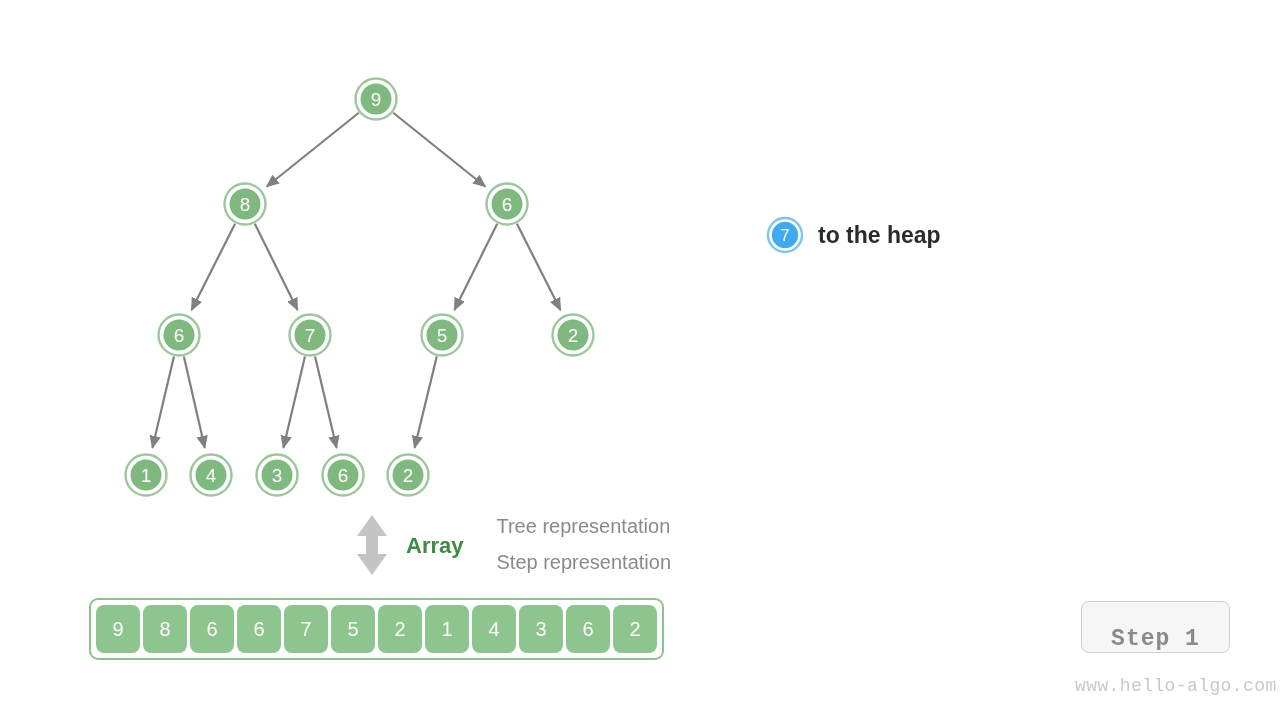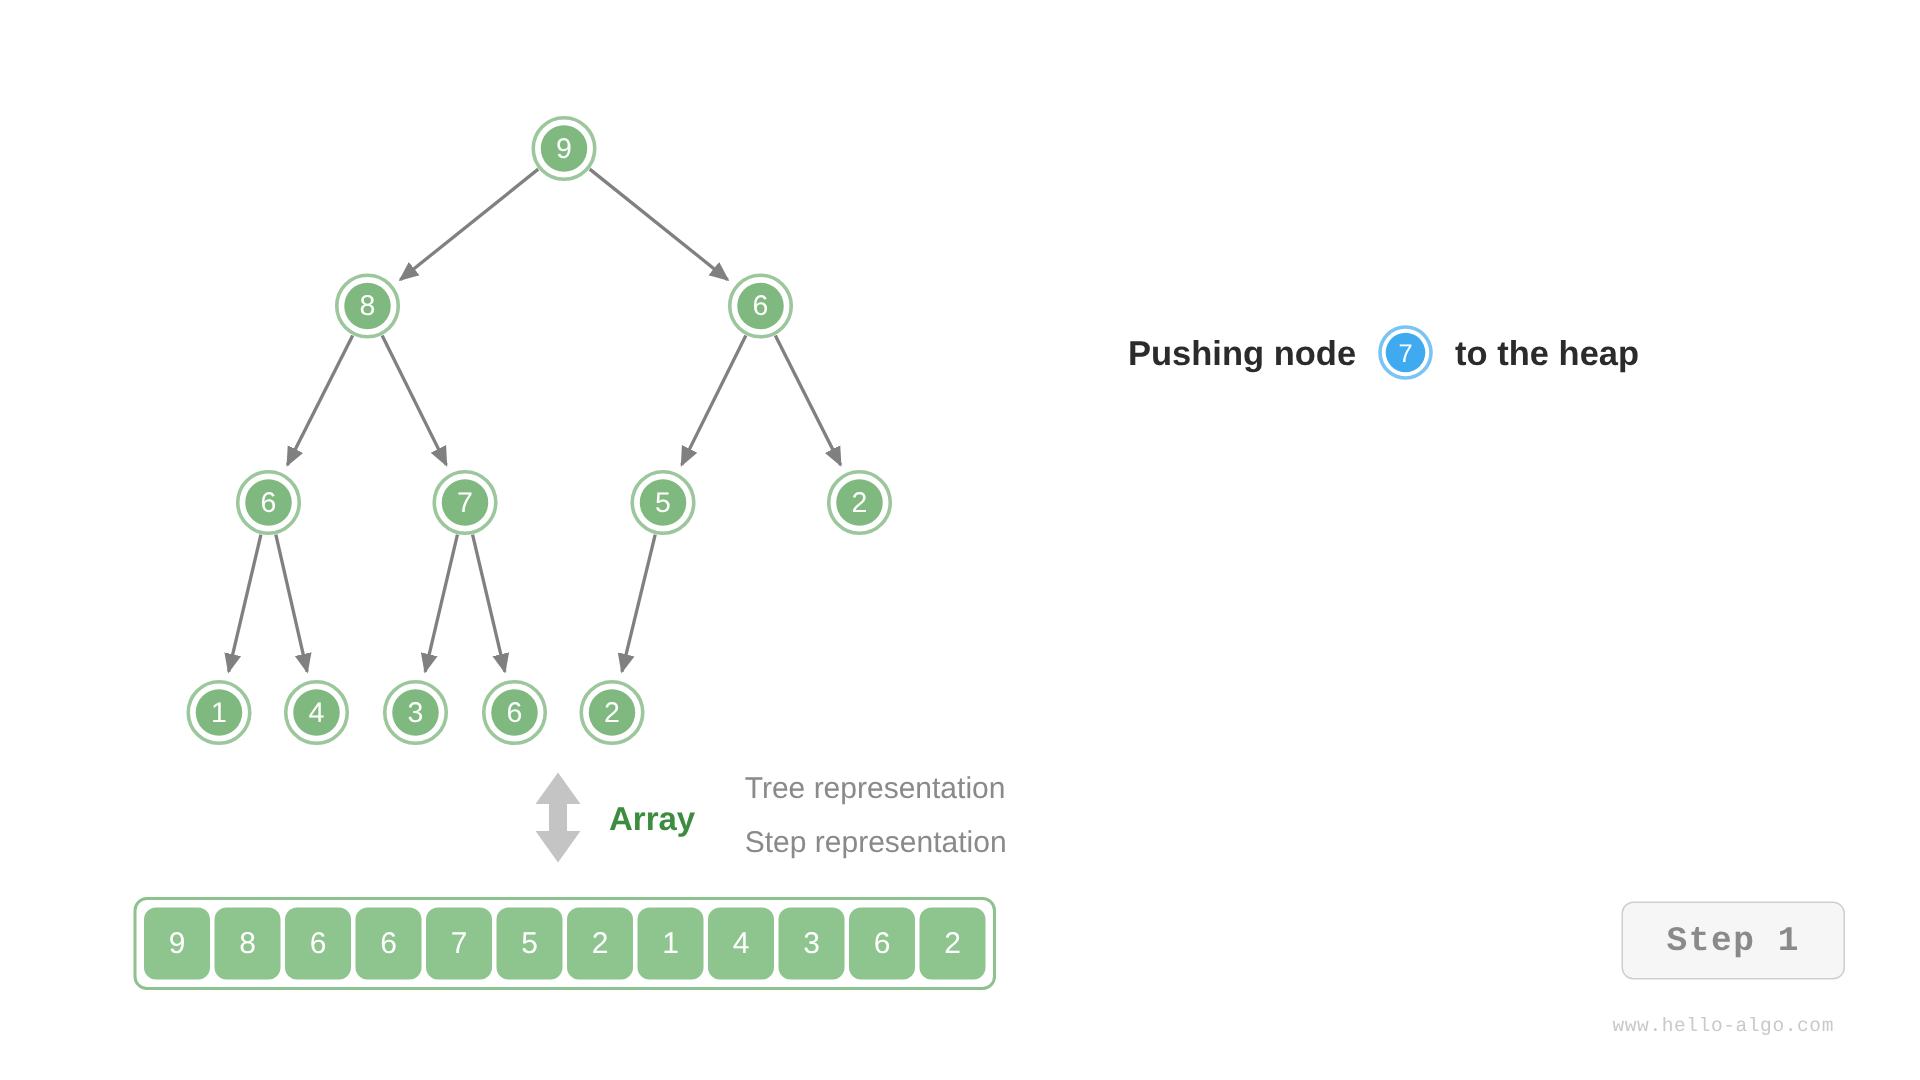--- a/index.html
+++ b/index.html
@@ -134,37 +134,37 @@
   #step-badge {
     position: absolute;
     left: 1081px;
     top: 601px;
     width: 149px;
     height: 52px;
     background: #f6f6f6;
     border: 1px solid #cfcfcf;
     border-radius: 8px;
     display: flex;
-    align-items: center;
+    align-items: flex-end;
     justify-content: center;
     box-sizing: border-box;
   }
   #step-label {
     font-family: "Liberation Mono", monospace;
     font-size: 23px;
     font-weight: bold;
     color: #8a8a8a;
     letter-spacing: 1px;
   }
   #watermark {
     position: absolute;
     left: 1075px;
     top: 676px;
     font-family: "Liberation Mono", monospace;
-    font-size: 13px;
+    font-size: 18px;
     color: #c9c9c9;
     letter-spacing: 0.4px;
   }
 </style>
 </head>
 <body>
 
 <div id="stage">
 
   <svg id="tree-svg" viewBox="0 0 700 520" xmlns="http://www.w3.org/2000/svg">
@@ -244,21 +244,20 @@
         </g>
         <g>
           <circle cx="408" cy="475" r="20.5" fill="none" stroke="#9cc79c" stroke-width="2.4"></circle>
           <circle cx="408" cy="475" r="15.5" fill="#7fb97f"></circle>
           <text class="node-label" x="408" y="475.5">2</text>
         </g>
       </g>
   </svg>
 
   <div id="caption">
-    <span class="caption-text">Pushing node</span>
     <span id="caption-node">
       <svg width="38" height="38" viewBox="0 0 38 38" xmlns="http://www.w3.org/2000/svg">
         <circle cx="19" cy="19" r="17" fill="none" stroke="#79c4f5" stroke-width="2.4"></circle>
         <circle cx="19" cy="19" r="13.2" fill="#3faaf0"></circle>
         <text class="caption-node-label" x="19" y="19.5">7</text>
       </svg>
     </span>
     <span class="caption-text">to the heap</span>
   </div>
 

